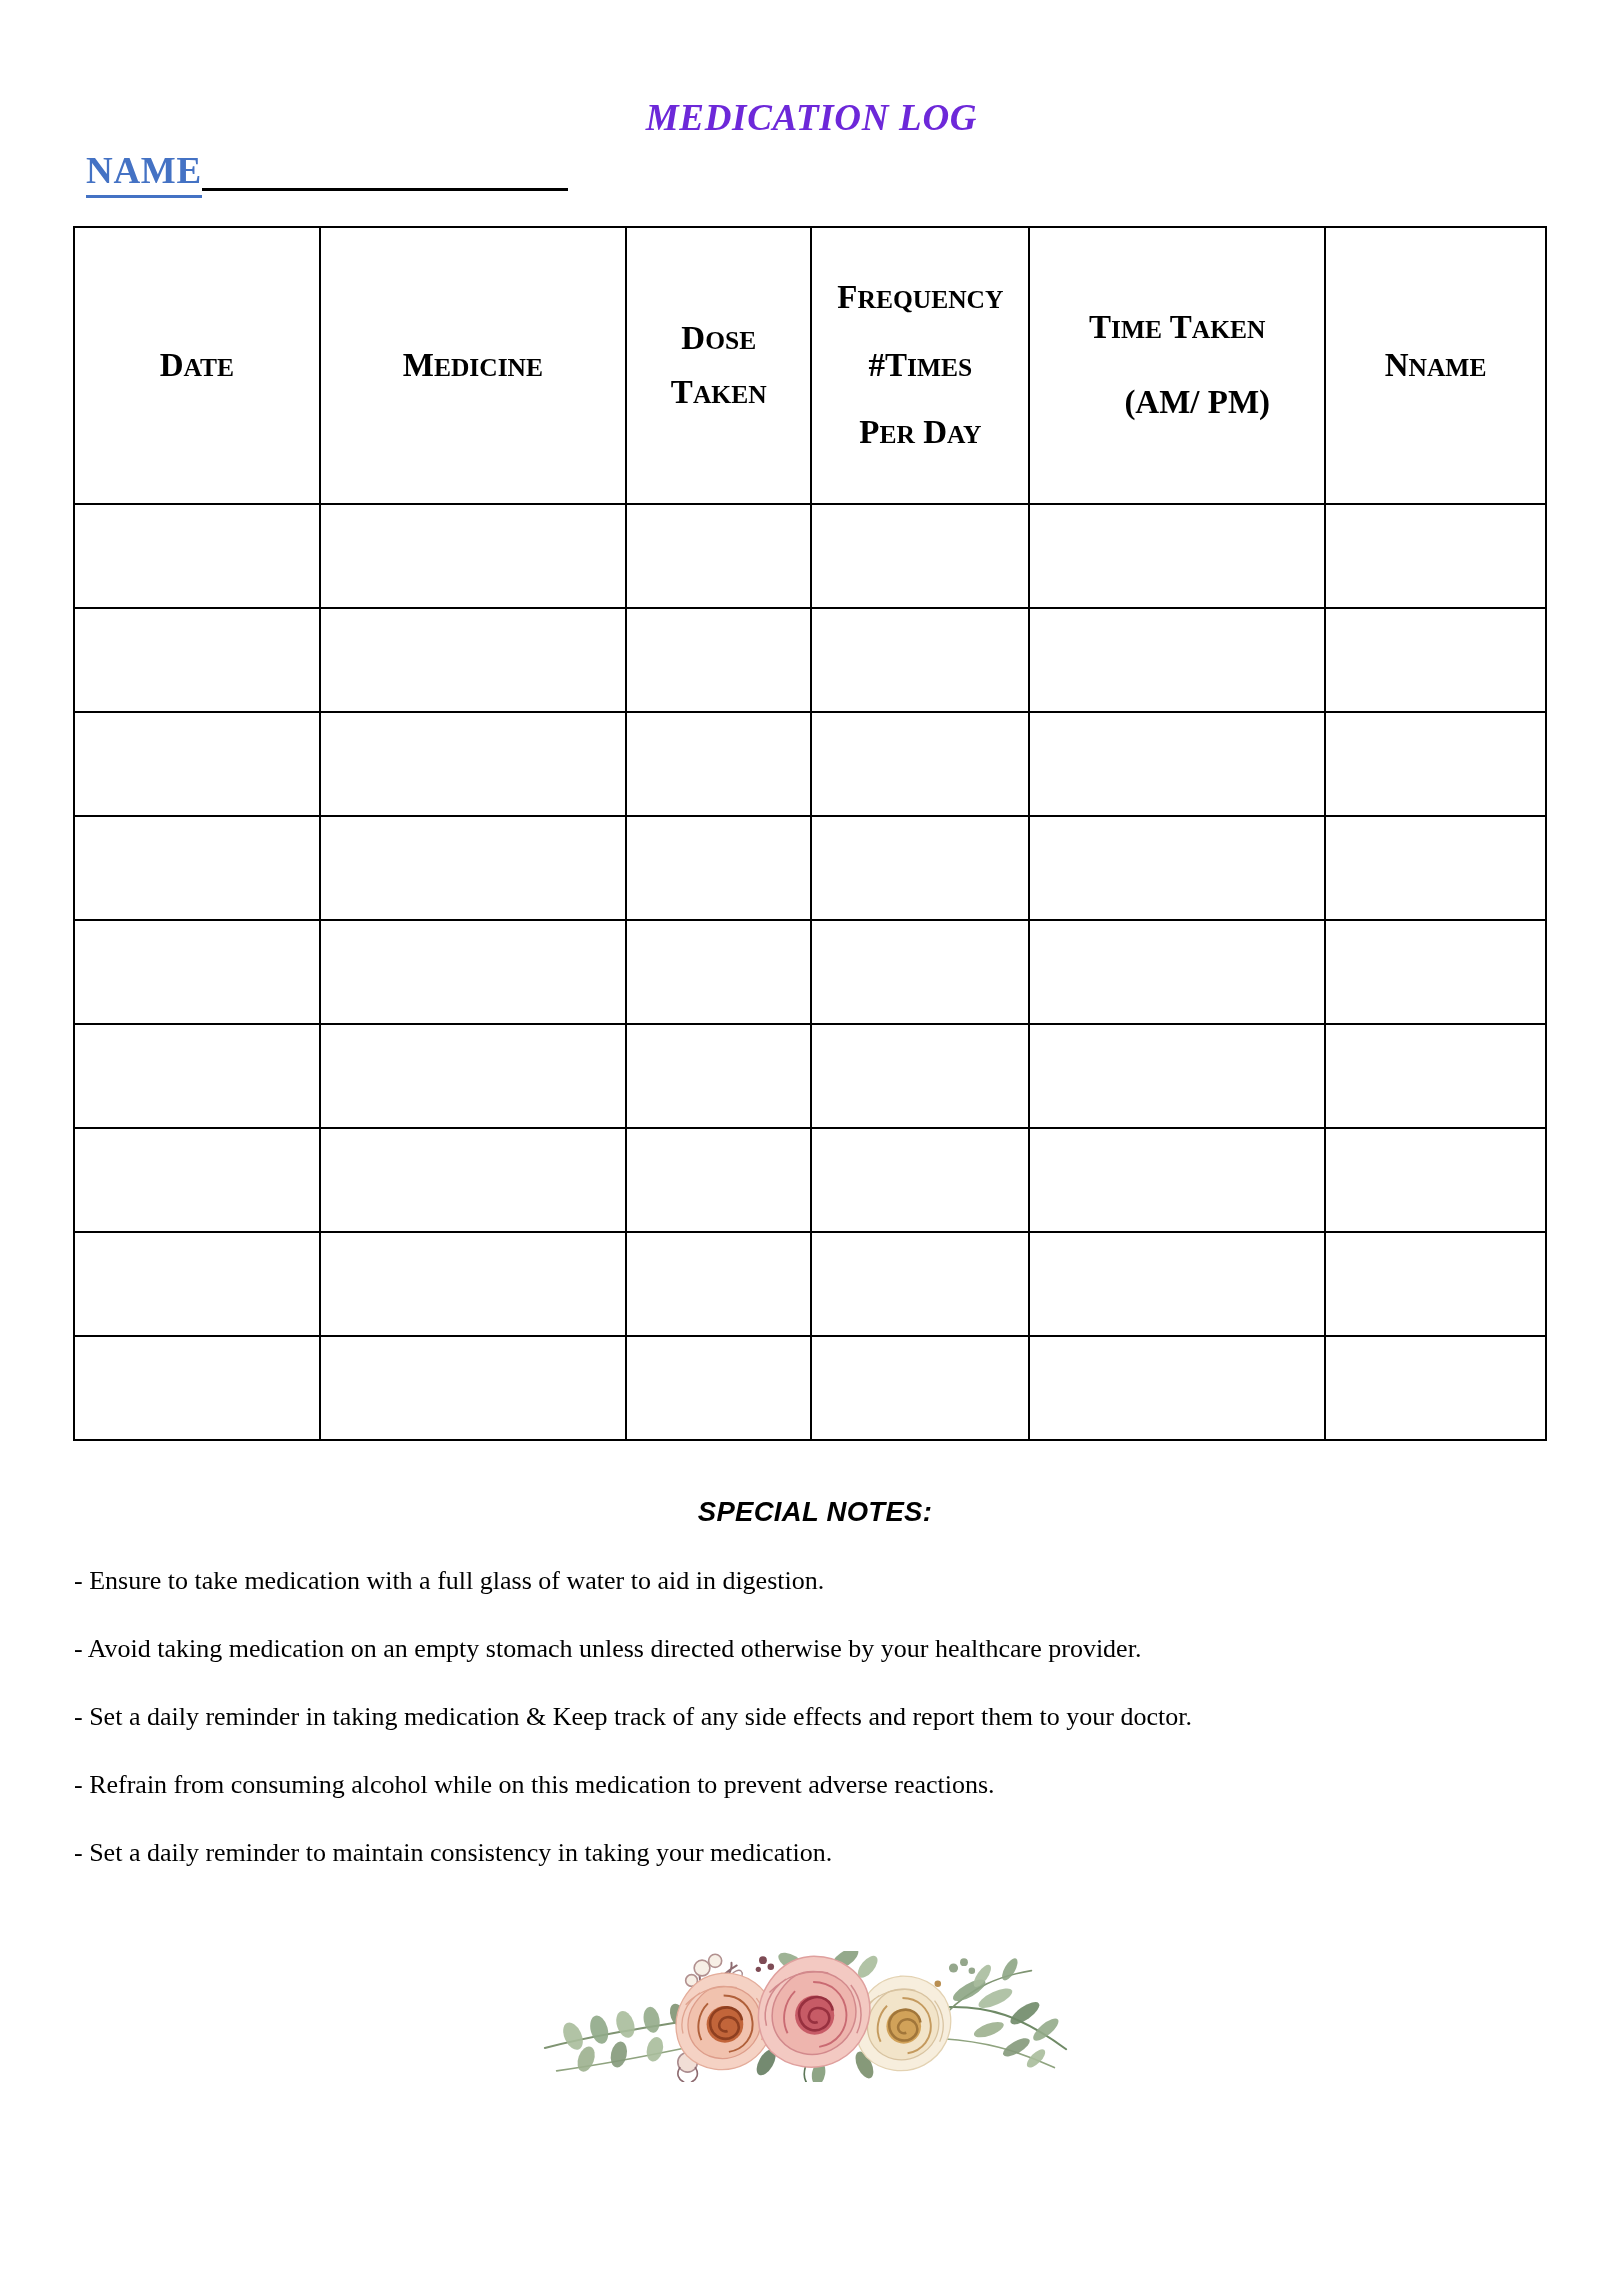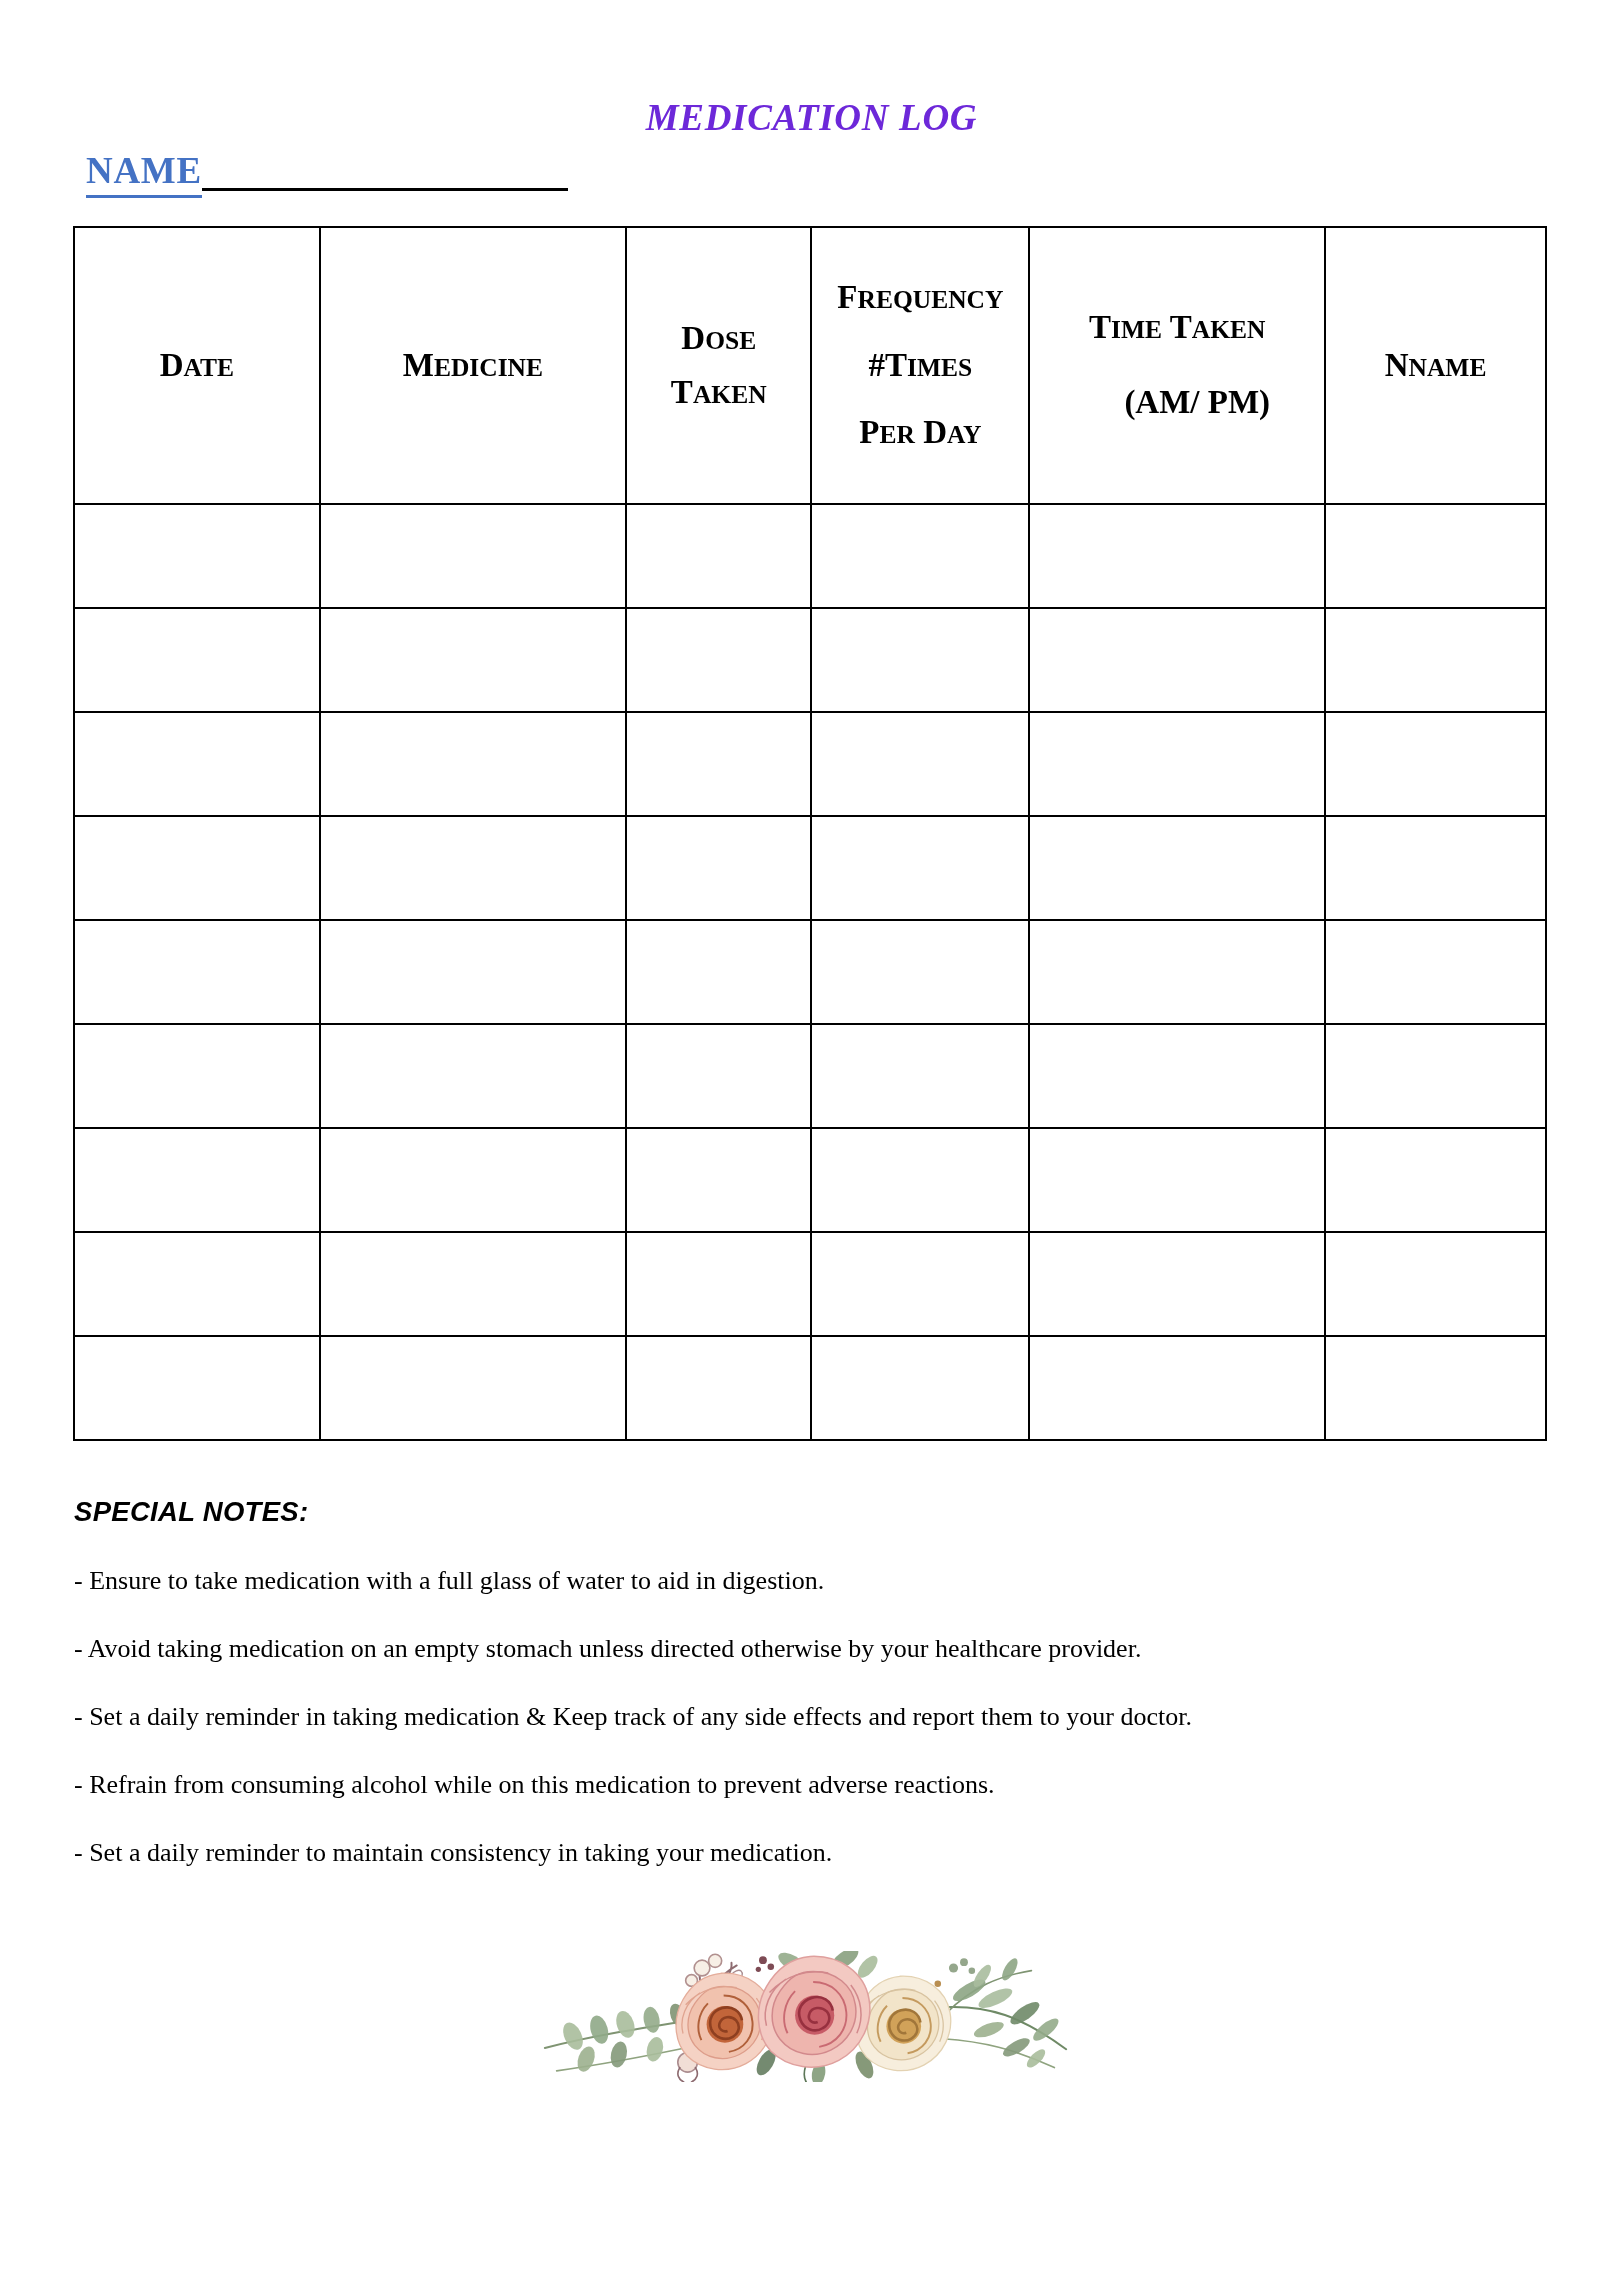--- a/index.html
+++ b/index.html
@@ -47,21 +47,21 @@
   .sc { font-size:25.5px; }
   th.col-frequency .hdr-line + .hdr-line { margin-top:30px; }
   th.col-time-taken .hdr-line + .hdr-line { margin-top:37px;padding-left:40px; }
   th.col-dose-taken .hdr-line + .hdr-line { margin-top:16px; }
   .log-table tbody td { height:102px; background:#fff; }
 
   .special-notes { position:absolute; left:74px; top:1495px; width:1482px; }
   .sn-heading {
     font-family:"Liberation Sans","DejaVu Sans",sans-serif;
     font-weight:bold; font-style:italic;
-    font-size:27.5px; line-height:34px; letter-spacing:0.3px;
+    font-size:27.5px; line-height:34px; letter-spacing:0.3px;text-align:center;
   }
   .sn-item {
     margin:35px 0 0 0;
     font-size:26px; line-height:33px;
     white-space:pre-wrap;
   }
   .floral { position:absolute; left:537px; top:1951px; width:537px; height:131px; }
 </style>
 </head>
 <body>

